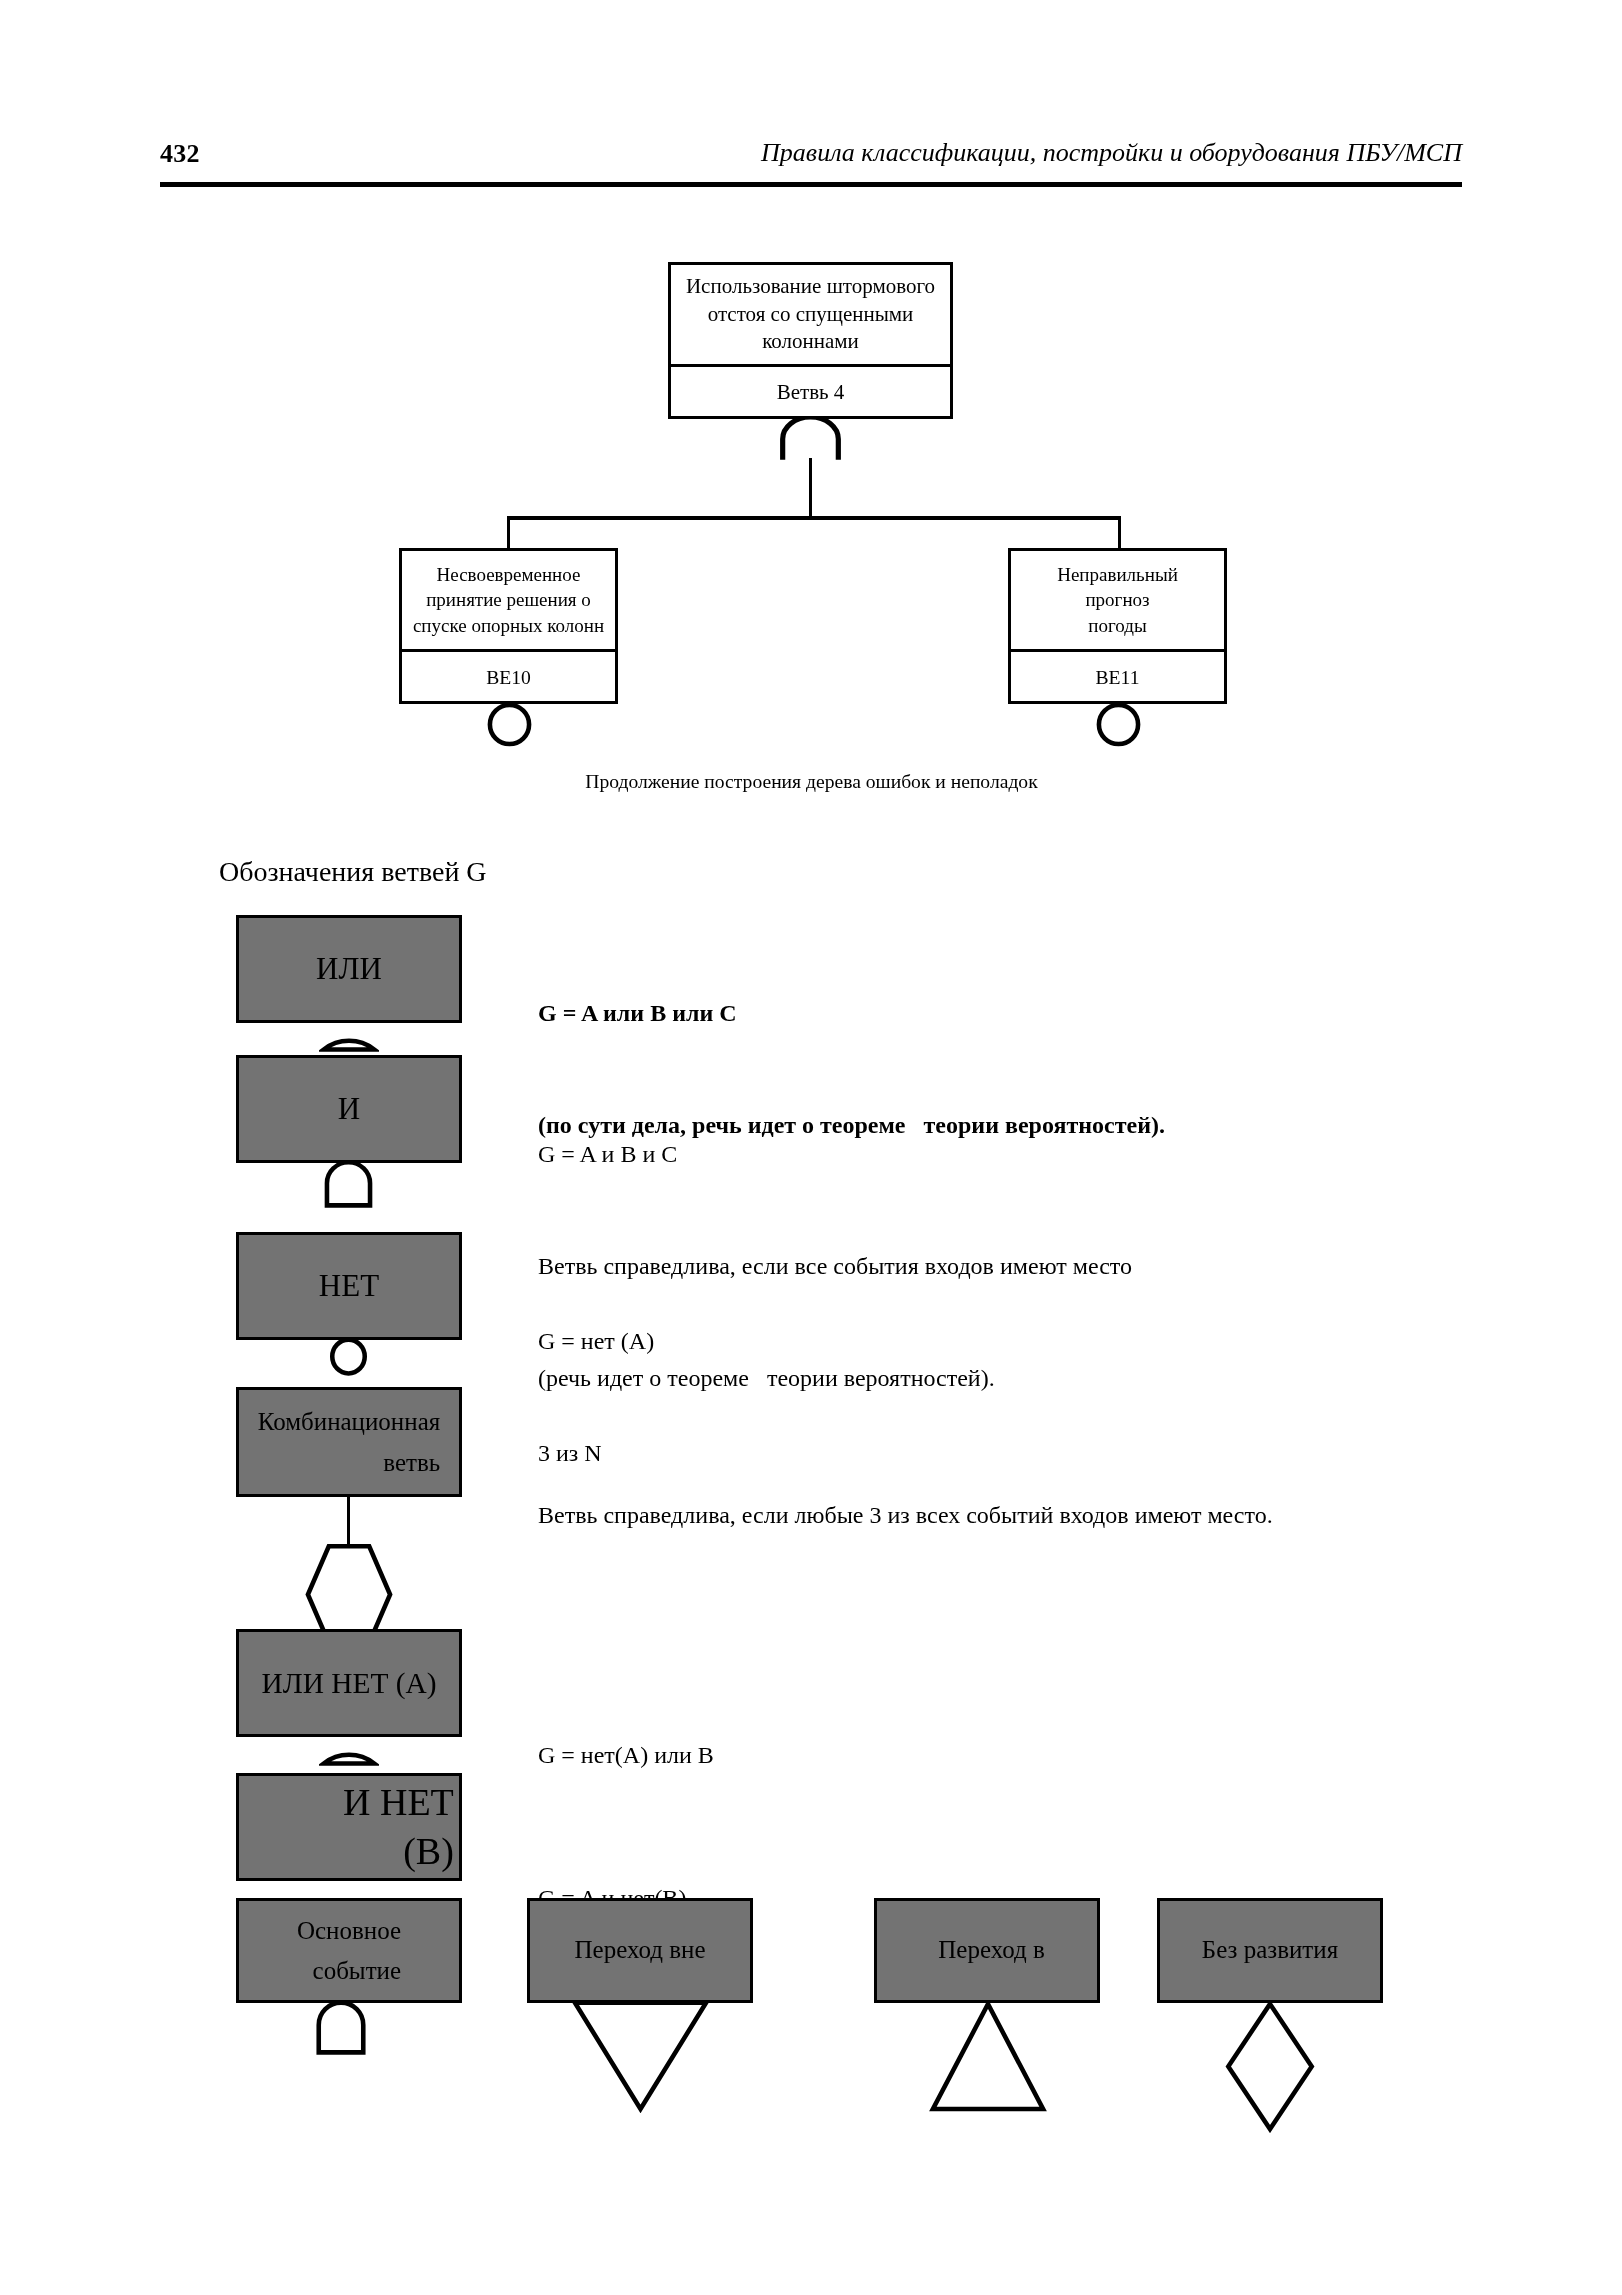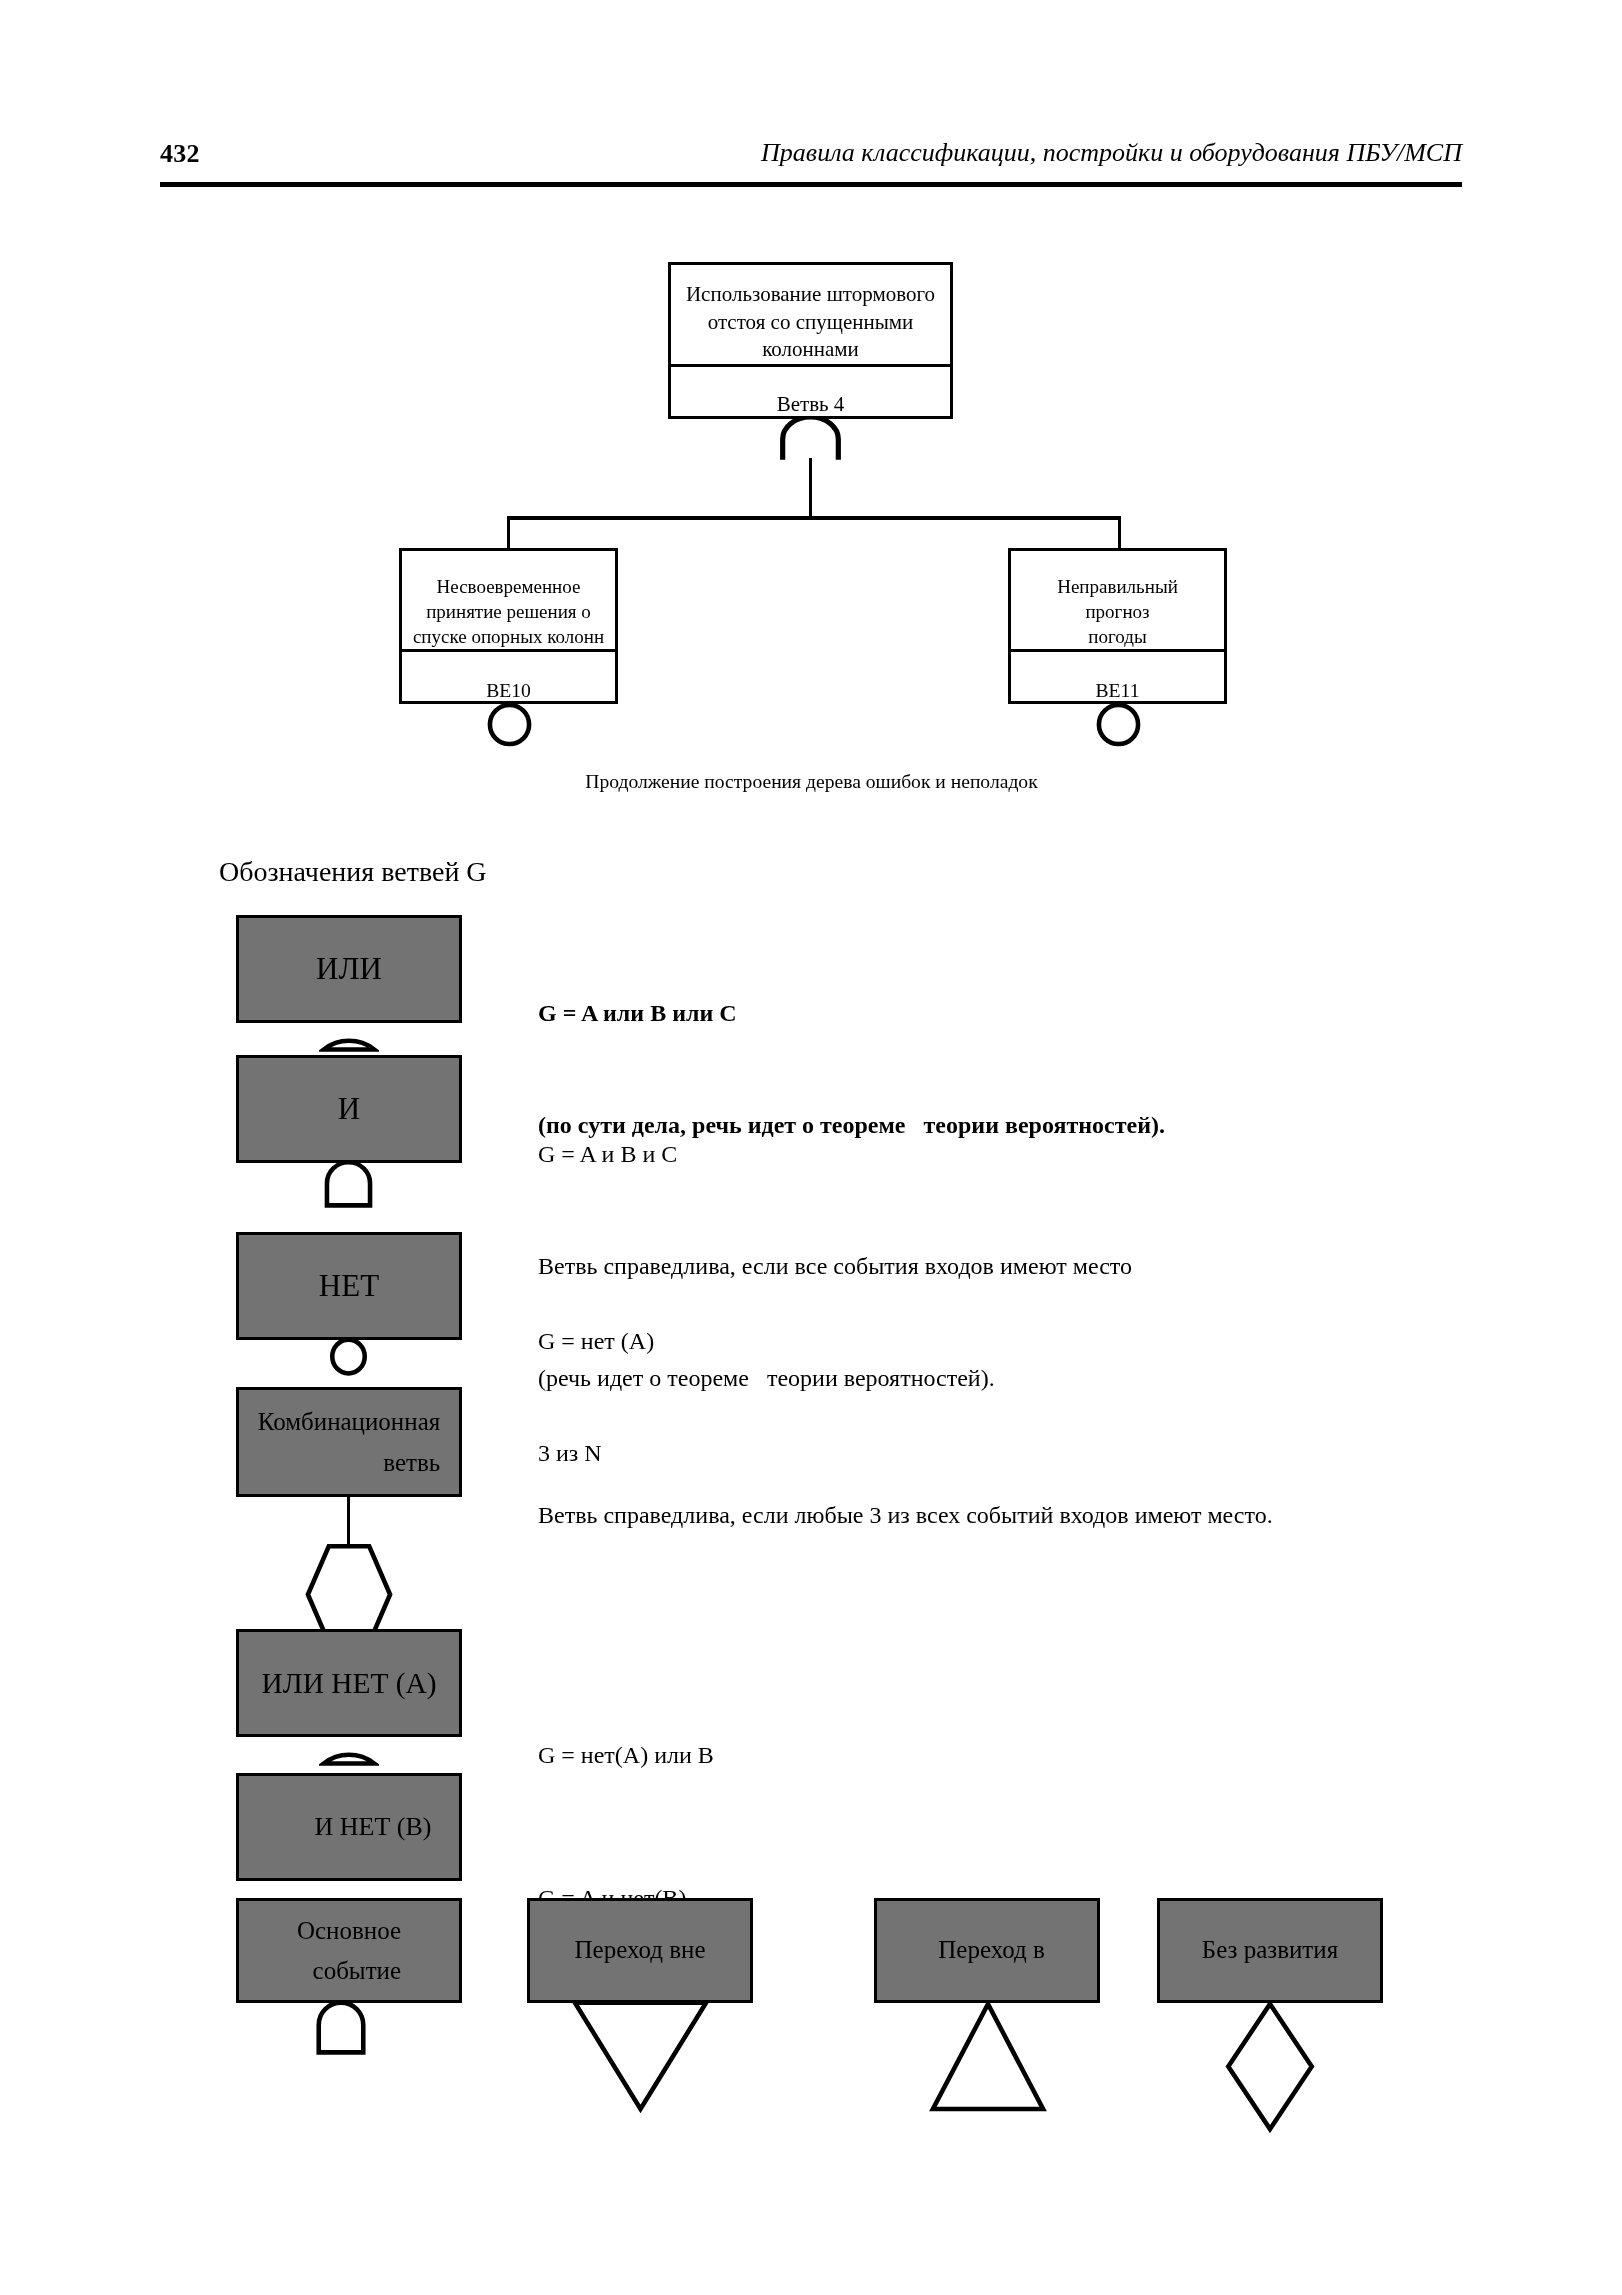--- a/index.html
+++ b/index.html
@@ -30,21 +30,21 @@
 
   
   .ftbox {
     position:absolute;
     border:3.3px solid #000;
     background:#fff;
     box-sizing:border-box;
   }
   .ftbox .upper, .ftbox .lower {
     box-sizing:border-box;
-    display:flex; align-items:flex-end; justify-content:center;
+    display:flex; align-items:center; justify-content:center;
     text-align:center;
   }
   .ftbox .upper { border-bottom:3.3px solid #000; }
   .ftbox .txt { line-height:1.32; padding:0 7.9px; }
 
   .vline { position:absolute; background:#000; width:3.3px; }
   .hline { position:absolute; background:#000; height:3.9px; }
 
   .gate { position:absolute; }
 
@@ -208,21 +208,21 @@
   <div class="gate" style="left:319px; top:1735px; width:60px; height:31px;">
     <svg width="60" height="31" viewBox="0 0 92 48">
       <path d="M 7 44 L 85 44 A 60 56 0 0 0 7 44 Z" fill="#fff" stroke="#000" stroke-width="7"></path>
     </svg>
   </div>
   <div class="legend-text" style="left:538px; top:1663px; width:982px;">
     <div>G = нет(A) или B</div>
   </div>
 
   <div class="legend-box" style="left:236px; top:1773px; width:226px; height:108px;">
-    <div class="lbl" style="font-size:26px; white-space:pre-line;margin-left:48px;">И НЕТ (B)</div>
+    <div class="lbl" style="font-size:38px; white-space:pre-line;margin-left:48px;">И НЕТ (B)</div>
   </div>
   <div class="legend-text" style="left:538px; top:1806px; width:982px;">
     <div>G = A и нет(B)</div>
   </div>
 
   <div class="legend-box" style="left:236px; top:1898px; width:226px; height:105px;">
     <div class="lbl" style="font-size:25px; white-space:pre-line; line-height:1.6;">Основное
 событие</div>
   </div>
   <div class="gate" style="left:314px; top:2000px; width:54px; height:55px;">

